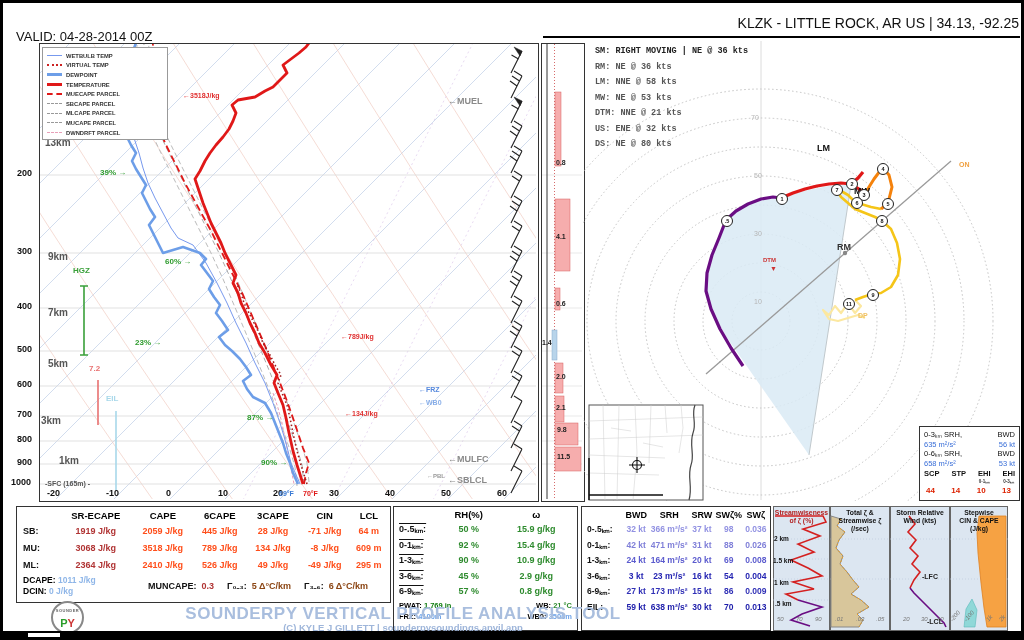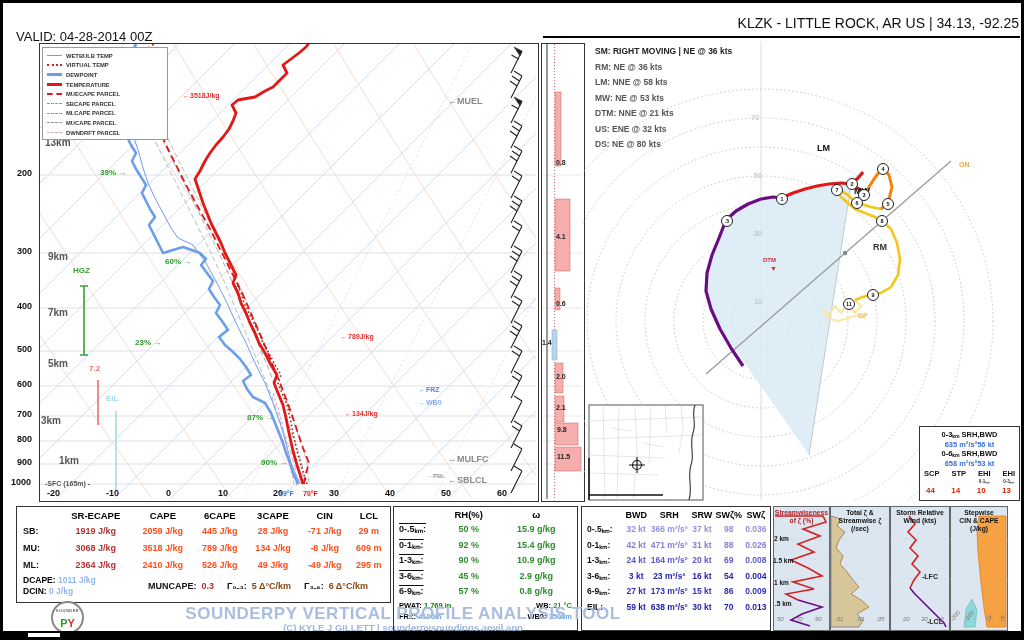--- a/index.html
+++ b/index.html
@@ -31,28 +31,28 @@
   .ls-dwn{border-top:1px dashed #e8a0b8;}
   
   #gfx{position:absolute;left:0;top:0;z-index:1;pointer-events:none;}
   .ovl{position:absolute;left:0;top:0;width:100%;height:100%;z-index:2;pointer-events:none;}
   
   .p-tick{color:#111;font-size:9px;}
   .h-lab{color:#555;font-size:10px;}
   .t-tick{color:#111;font-size:9px;}
   
   #motion{left:592px;top:41px;z-index:2;}
-  .motion-line{font-size:8.5px;font-weight:bold;line-height:15.5px;white-space:nowrap;}
+  .motion-line{font-size:8.5px;font-weight:bold;line-height:15.5px;white-space:nowrap;font-family:Liberation Mono, monospace;}
   .ring-lab{color:#b5b5b5;font-size:7px;font-weight:normal;}
   .hodo-marker{position:absolute;width:10px;height:10px;border:1px solid #222;border-radius:50%;
      background:#fff;font-size:5.5px;font-weight:bold;color:#111;text-align:center;line-height:10px;z-index:2;}
   
   #inset{left:916px;top:423px;width:101px;height:75px;background:#fff;border:1.5px solid #333;
          z-index:3;box-sizing:border-box;padding:3px 4px 0 4px;}
-  .ins-row{display:flex;justify-content:center;font-size:7.5px;font-weight:bold;color:#111;line-height:9.5px;}
+  .ins-row{display:flex;justify-content:space-between;font-size:7.5px;font-weight:normal;color:#111;line-height:9.5px;}
   .ins-blue{color:#3a6fd8;}
   .ins-h{display:flex;justify-content:space-between;margin-top:2px;}
   .ins-h div{font-size:7.5px;font-weight:bold;color:#111;text-align:center;line-height:8px;}
   .ins-sub{display:block;font-size:4.5px;color:#333;}
   .ins-v{display:flex;justify-content:space-between;padding:0 4px 0 2px;}
   .ins-v div{font-size:8px;font-weight:bold;color:#dd2200;}
   
   
   .tbox{position:absolute;background:#fff;border:1.5px solid #333;box-sizing:border-box;z-index:0;}
   #t-thermo{left:13px;top:503px;width:375px;height:97px;padding:1px 2px;}
@@ -476,21 +476,21 @@
     </div>
   <div class="ovl">
       <span class="lbl ring-lab" style="left: 751px; top: 295px;">10</span>
       <span class="lbl ring-lab" style="left: 751px; top: 227px;">30</span>
       <span class="lbl ring-lab" style="left: 751px; top: 169px;">50</span>
       <span class="lbl ring-lab" style="left: 748px; top: 111px;">70</span>
     </div>
   <div class="ovl">
       <span class="lbl" style="left: 814px; top: 141px; color: rgb(17, 17, 17); font-size: 9px; font-weight: bold;">LM</span>
       <span class="lbl" style="left: 851px; top: 184px; color: rgb(17, 17, 17); font-size: 9px; font-weight: bold;">MW</span>
-      <span class="lbl" style="left: 834px; top: 240px; color: rgb(51, 51, 51); font-size: 9px; font-weight: bold; margin-left: 36px;">RM</span>
+      <span class="lbl" style="left: 834px; top: 240px; color: rgb(51, 51, 51); font-size: 9px; font-weight: bold;">RM</span>
       <span class="lbl" style="left: 760px; top: 254px; color: rgb(204, 51, 51); font-size: 6px; font-weight: bold;">DTM</span>
       <span class="lbl" style="left: 767px; top: 262px; color: rgb(204, 51, 51); font-size: 7px;">▼</span>
       <span class="lbl" style="left: 855px; top: 309px; color: rgb(240, 192, 96); font-size: 7px; font-weight: bold;">DP</span>
       <span class="lbl" style="left: 956px; top: 158px; color: rgb(240, 160, 64); font-size: 7px;">ON</span>
     </div>
   <div class="ovl">
       <span class="hodo-marker" style="left: 718px; top: 212px;">.5</span>
       <span class="hodo-marker" style="left: 773px; top: 190px;">1</span>
       <span class="hodo-marker" style="left: 843px; top: 175px;">2</span>
       <span class="hodo-marker" style="left: 855px; top: 186px;">3</span>
@@ -549,21 +549,21 @@
         </thead>
       <tbody>
 
       <tr class="th-row">
           <td class="rlab">SB:</td>
           <td>1919 J/kg</td>
             <td>2059 J/kg</td>
             <td>445 J/kg</td>
           <td>28 J/kg</td>
             <td>-71 J/kg</td>
-            <td>29 m</td>
+            <td>64 m</td>
         </tr>
           <tr class="th-row">
           <td class="rlab">MU:</td>
           <td>3068 J/kg</td>
             <td>3518 J/kg</td>
             <td>789 J/kg</td>
           <td>134 J/kg</td>
             <td>-8 J/kg</td>
             <td>609 m</td>
         </tr>

